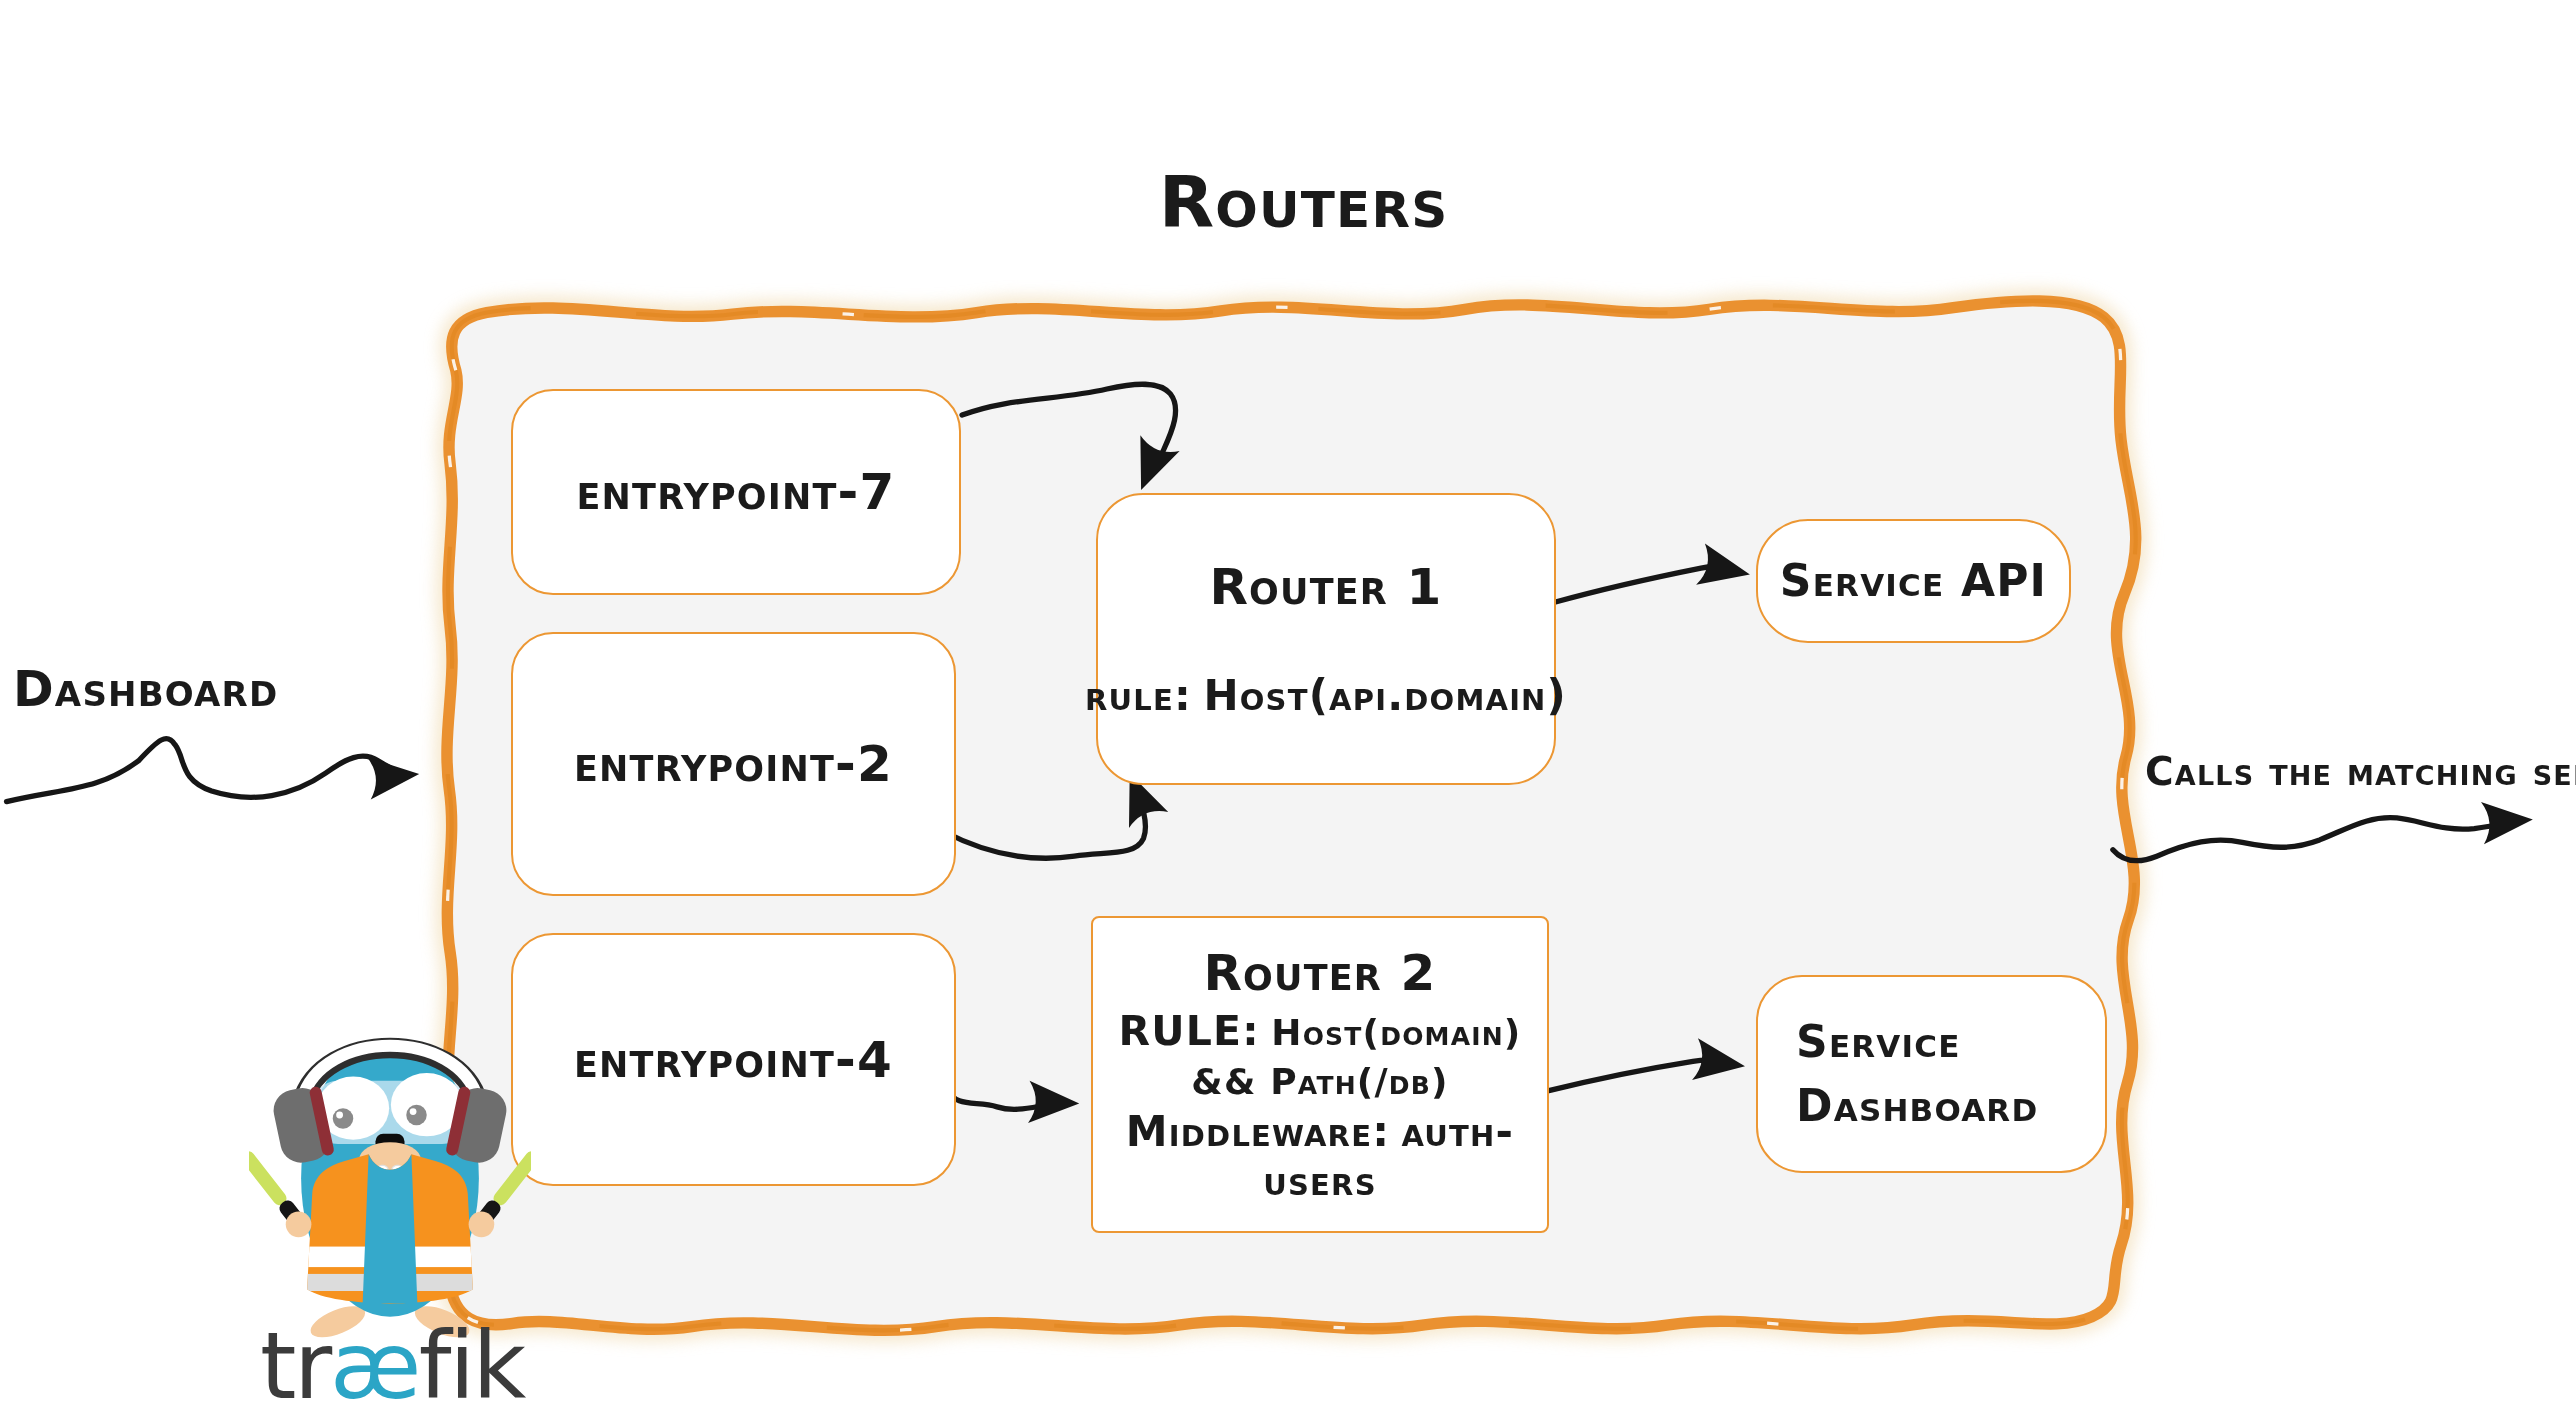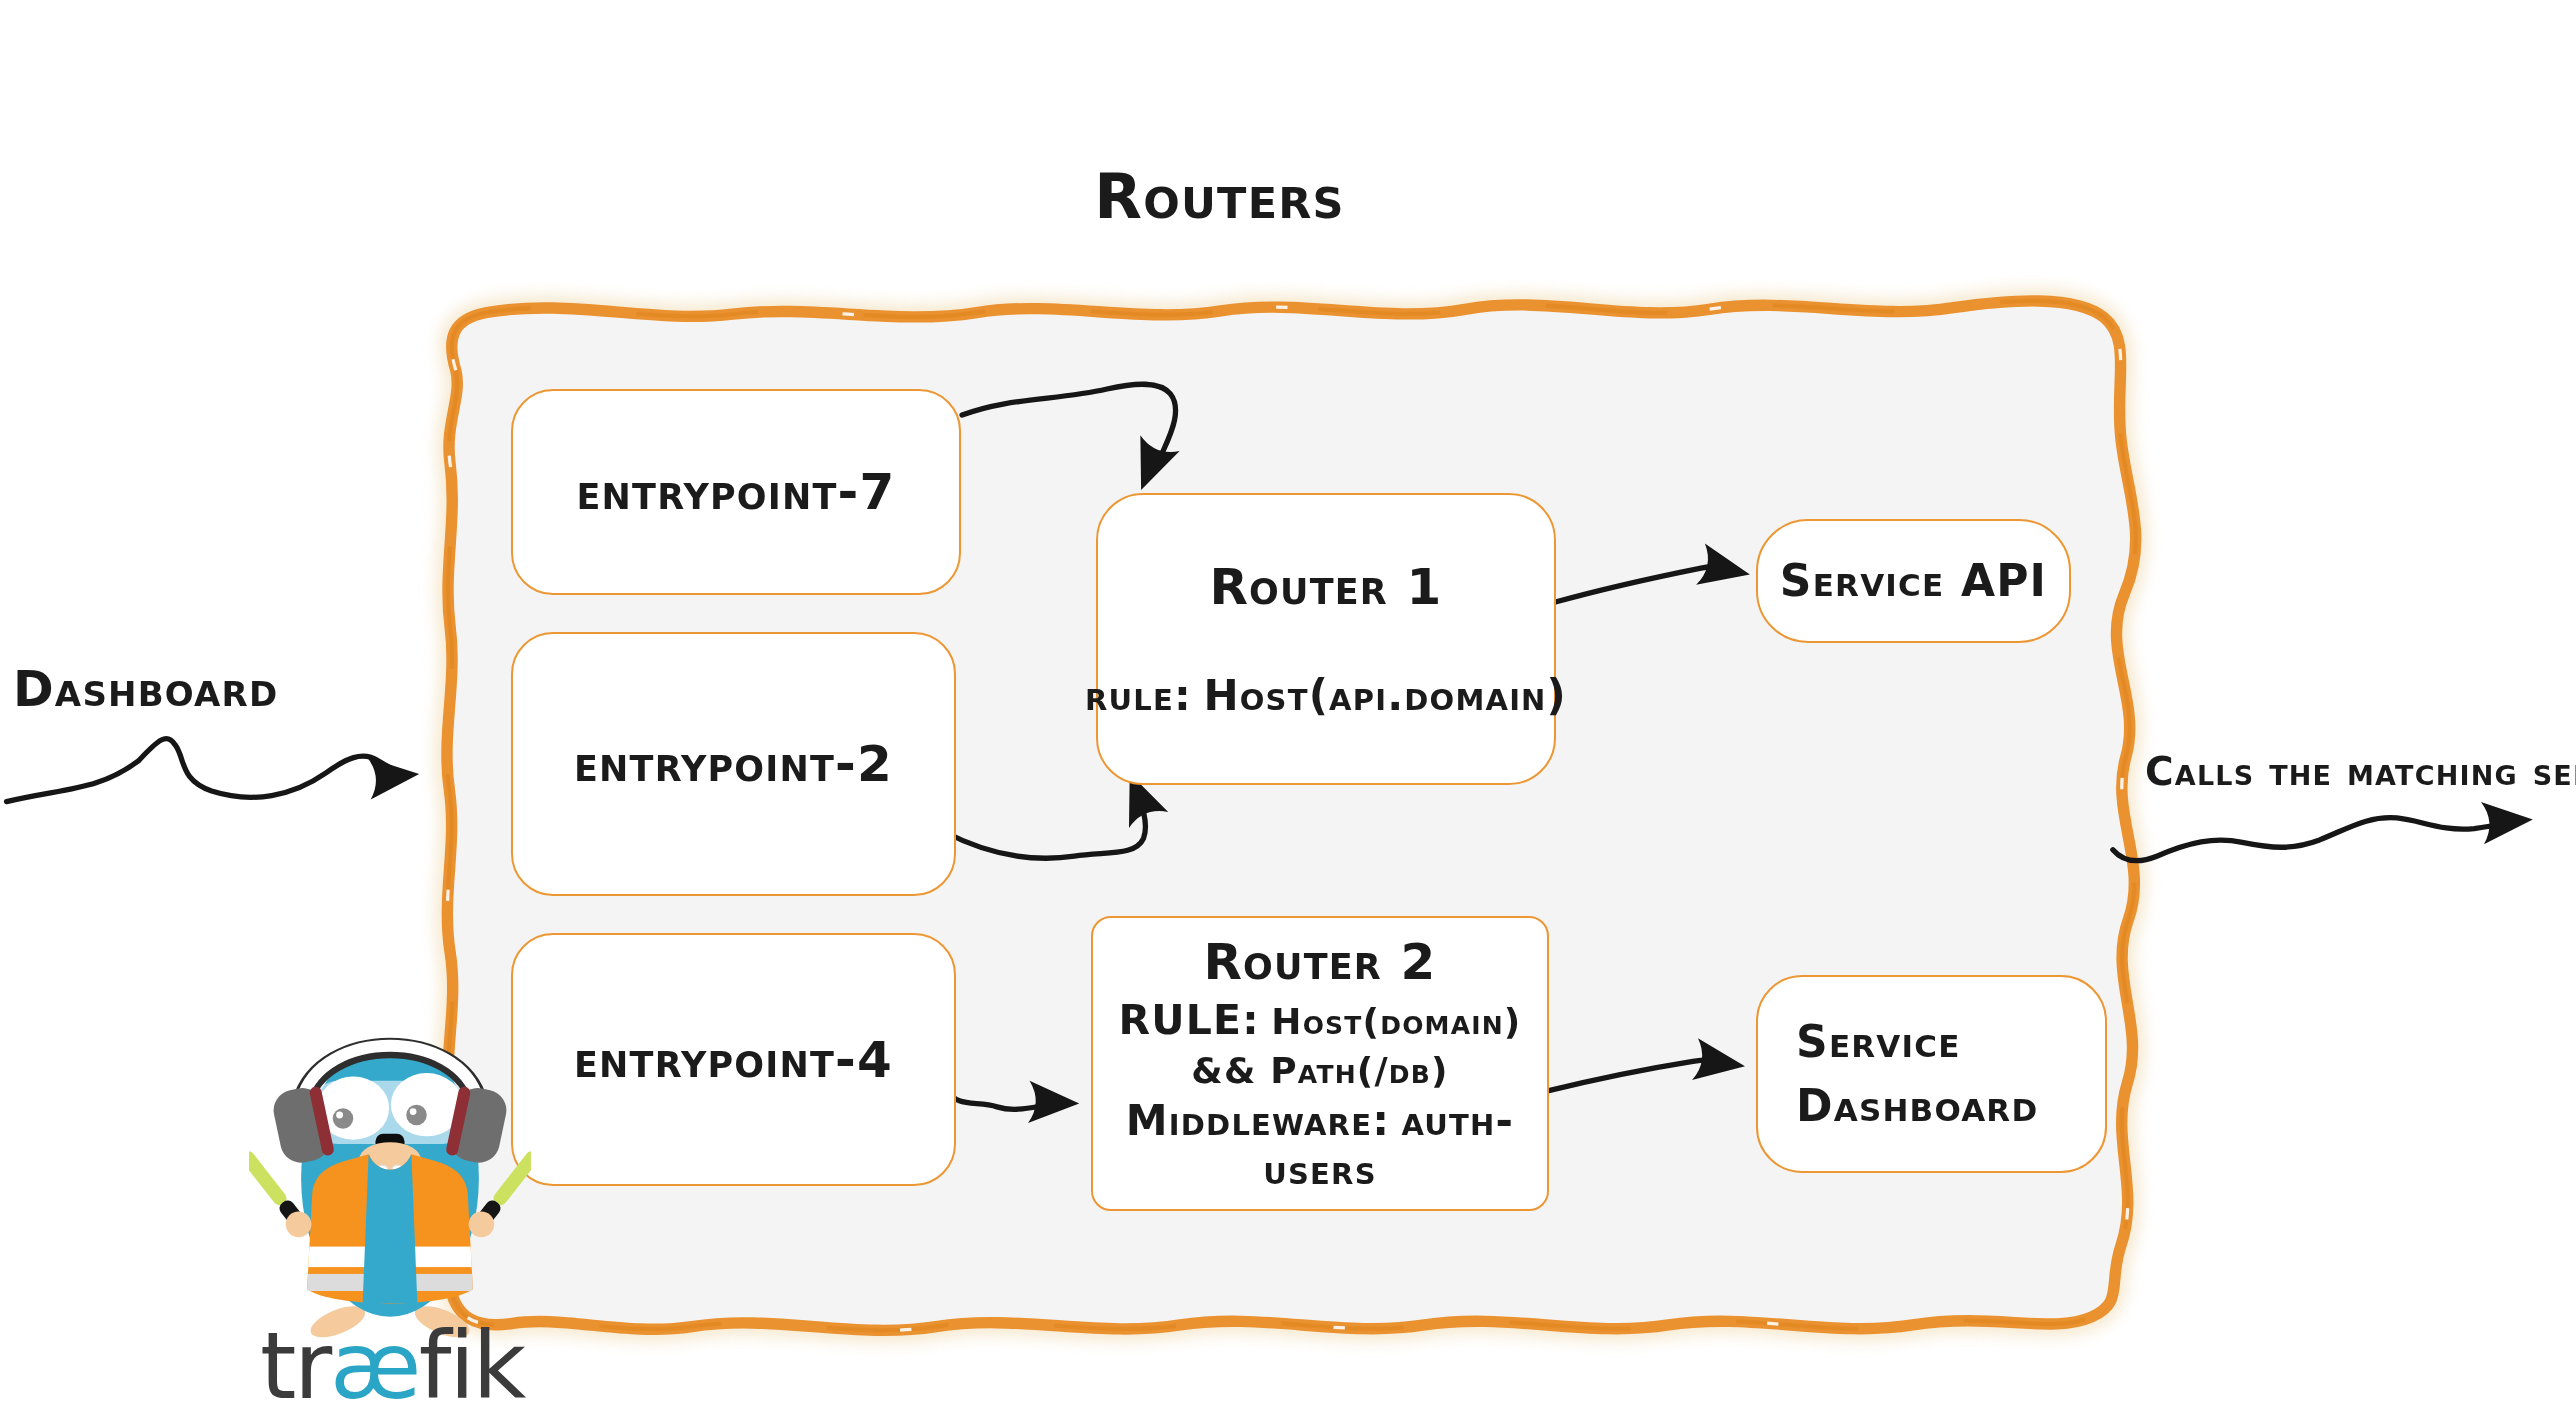--- a/index.html
+++ b/index.html
@@ -1,29 +1,29 @@
 <!DOCTYPE html>
 <html style="font-size:13px"><head>
 <meta charset="utf-8">
 <style>
   html,body{margin:0;padding:0;background:#ffffff;}
   .stage{position:relative;width:2576px;height:1408px;overflow:hidden;background:#ffffff;
          font-family:"DejaVu Sans","Liberation Sans",sans-serif;color:#1b1b1b;}
   .art{position:absolute;left:0;top:0;z-index:1;}
   .hand{font-variant:small-caps;font-weight:600;letter-spacing:1.2px;}
-  .page-title{position:absolute;left:959px;top:160px;width:521px;text-align:center;
-              font-size:62px;z-index:2;}
+  .page-title{position:absolute;left:1043px;top:160px;width:521px;text-align:center;
+              font-size:72px;z-index:2;}
   .box{position:absolute;background:#ffffff;border:2.8px solid #ec9733;z-index:2;
        display:flex;flex-direction:column;align-items:center;justify-content:center;text-align:center;}
   .box-ep1{left:511px;top:389px;width:446px;height:202px;border-radius:42px;}
   .box-ep2{left:511px;top:632px;width:441px;height:260px;border-radius:42px;}
   .box-ep3{left:511px;top:933px;width:441px;height:249px;border-radius:42px;}
   .ep-label{font-size:50px;}
   .box-r1{left:1096px;top:493px;width:456px;height:272px;border-radius:47px;justify-content:space-evenly;padding:8.1px 0;}
-  .box-r2{left:1091px;top:916px;width:454px;height:269px;border-radius:20px;justify-content:space-evenly;padding:11px 0;}
+  .box-r2{left:1091px;top:916px;width:454px;height:269px;border-radius:8px;justify-content:space-evenly;padding:22px 0;}
   .router-title{font-size:50px;}
   .router-rule{font-size:42px;}
   .router-rule-sm .rule-label{font-size:41px;}
   .router-rule-sm .rule-value{font-size:36px;}
   .router-middleware{font-size:42px;}
   .rule-label{margin-right:11.4px;}
   .box-s1{left:1756px;top:519px;width:311px;height:120px;border-radius:52px;}
   .box-s2{left:1756px;top:975px;width:309px;height:194px;border-radius:46px;align-items:flex-start;padding-left:38px;}
   .service-label{font-size:44px;line-height:1.45;text-align:left;}
   .side-label{position:absolute;z-index:2;white-space:nowrap;}

